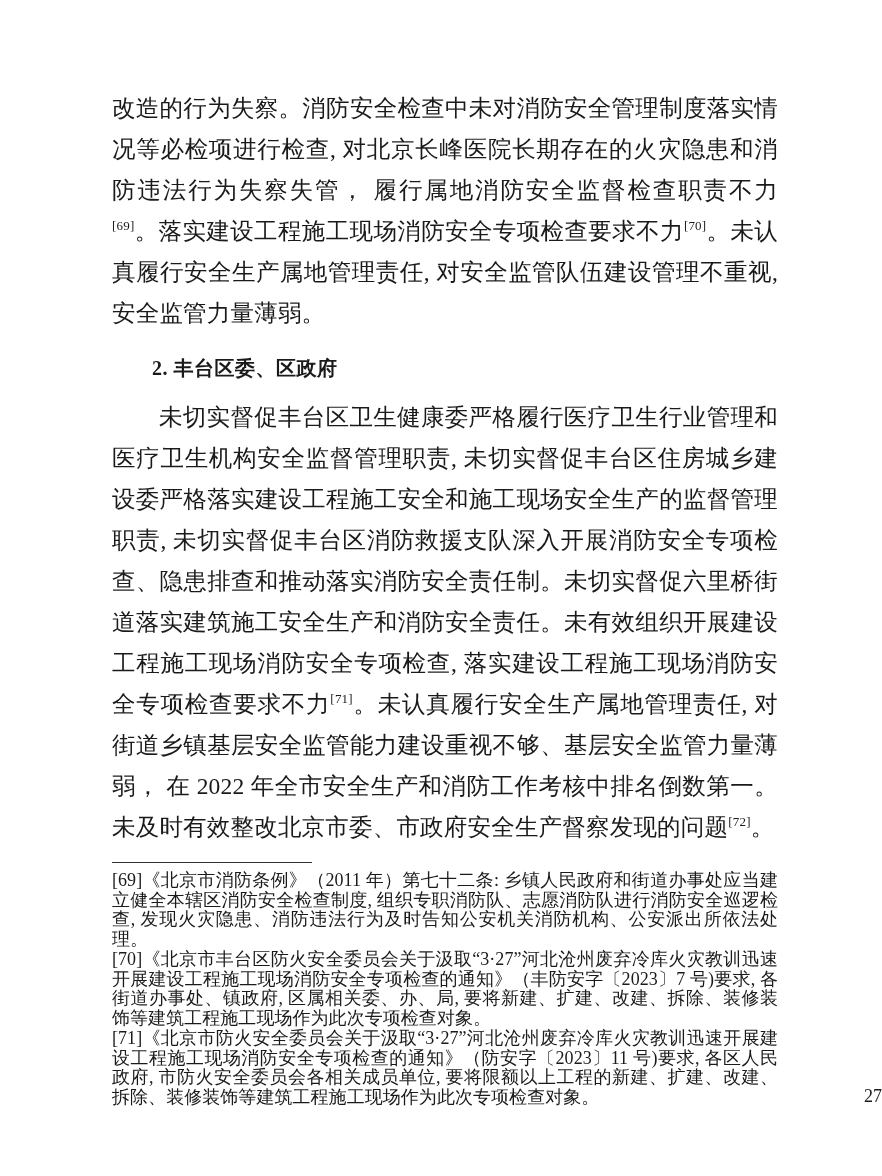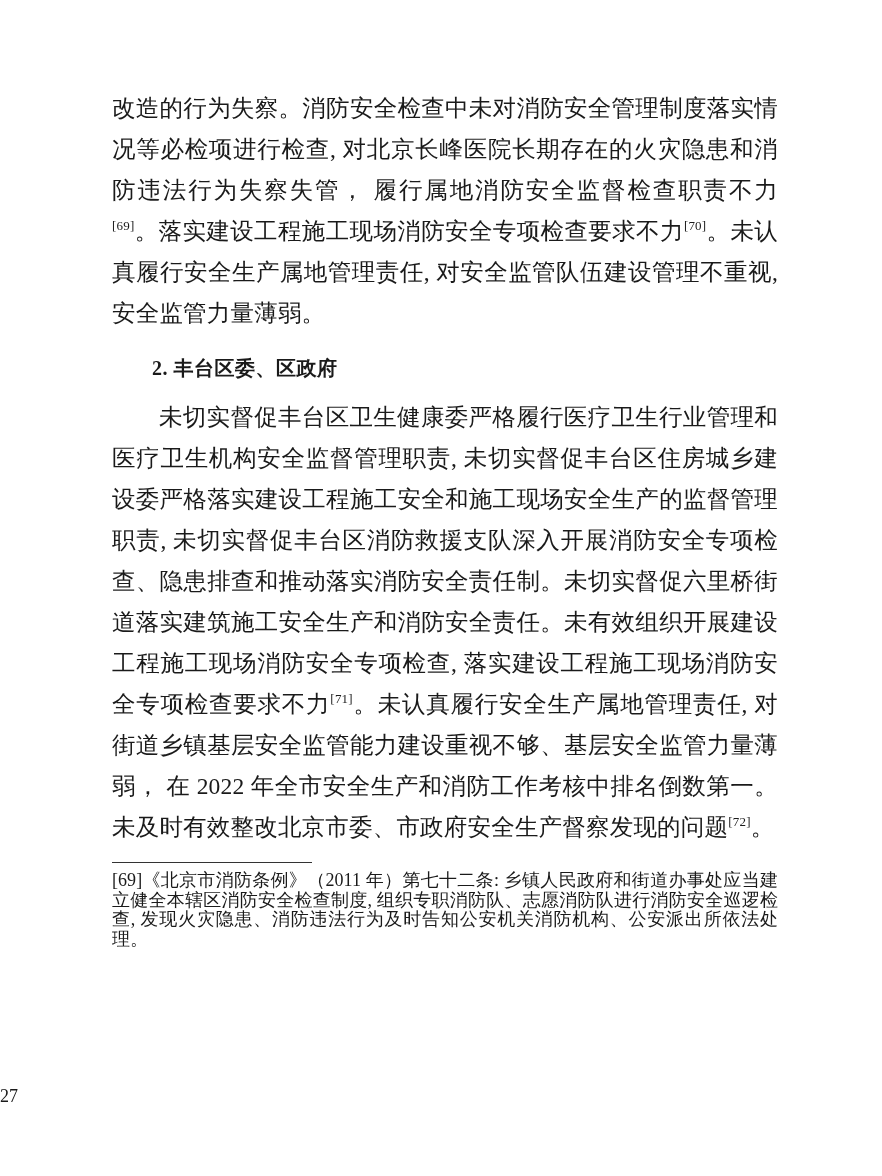--- a/index.html
+++ b/index.html
@@ -67,21 +67,21 @@
     text-align: justify;
     text-justify: inter-ideograph;
     margin: 0 0 1px 0;
     letter-spacing: 0.05px;
   }
   .page-number {
     position: absolute;
     left: 0;
     top: 1086px;
     width: 882px;
-    text-align: left;
+    text-align: right;
     font-size: 18px;
   }
 </style>
 </head>
 <body>
 
 <div class="page">
 
   <div class="body-text">
 
@@ -89,17 +89,19 @@
 
     <h2 class="heading">2. 丰台区委、区政府</h2>
 
     <p class="indent2"><span>未切实督促丰台区卫生健康委严格履行医疗卫生行业管理和医疗卫生机构安全监督管理职责, 未切实督促丰台区住房城乡建设委严格落实建设工程施工安全和施工现场安全生产的监督管理职责, 未切实督促丰台区消防救援支队深入开展消防安全专项检查、隐患排查和推动落实消防安全责任制。未切实督促六里桥街道落实建筑施工安全生产和消防安全责任。未有效组织开展建设工程施工现场消防安全专项检查, 落实建设工程施工现场消防安全专项检查要求不力</span><sup class="fn">[71]</sup><span>。未认真履行安全生产属地管理责任, 对街道乡镇基层安全监管能力建设重视不够、基层安全监管力量薄弱， 在 2022 年全市安全生产和消防工作考核中排名倒数第一。未及时有效整改北京市委、市政府安全生产督察发现的问题</span><sup class="fn">[72]</sup><span>。</span></p>
 
   </div>
 
   <div class="footnote-area">
     <div class="fn-rule"></div>
     <p class="fn-item">[69]《北京市消防条例》（2011 年）第七十二条: 乡镇人民政府和街道办事处应当建立健全本辖区消防安全检查制度, 组织专职消防队、志愿消防队进行消防安全巡逻检查, 发现火灾隐患、消防违法行为及时告知公安机关消防机构、公安派出所依法处理。</p>
+    <p class="fn-item">[70]《北京市丰台区防火安全委员会关于汲取“3·27”河北沧州废弃冷库火灾教训迅速开展建设工程施工现场消防安全专项检查的通知》（丰防安字〔2023〕7 号)要求, 各街道办事处、镇政府, 区属相关委、办、局, 要将新建、扩建、改建、拆除、装修装饰等建筑工程施工现场作为此次专项检查对象。</p>
+    <p class="fn-item">[71]《北京市防火安全委员会关于汲取“3·27”河北沧州废弃冷库火灾教训迅速开展建设工程施工现场消防安全专项检查的通知》（防安字〔2023〕11 号)要求, 各区人民政府, 市防火安全委员会各相关成员单位, 要将限额以上工程的新建、扩建、改建、拆除、装修装饰等建筑工程施工现场作为此次专项检查对象。</p>
   </div>
 
   <div class="page-number">27</div>
 
 </div>
 
 </body></html>

